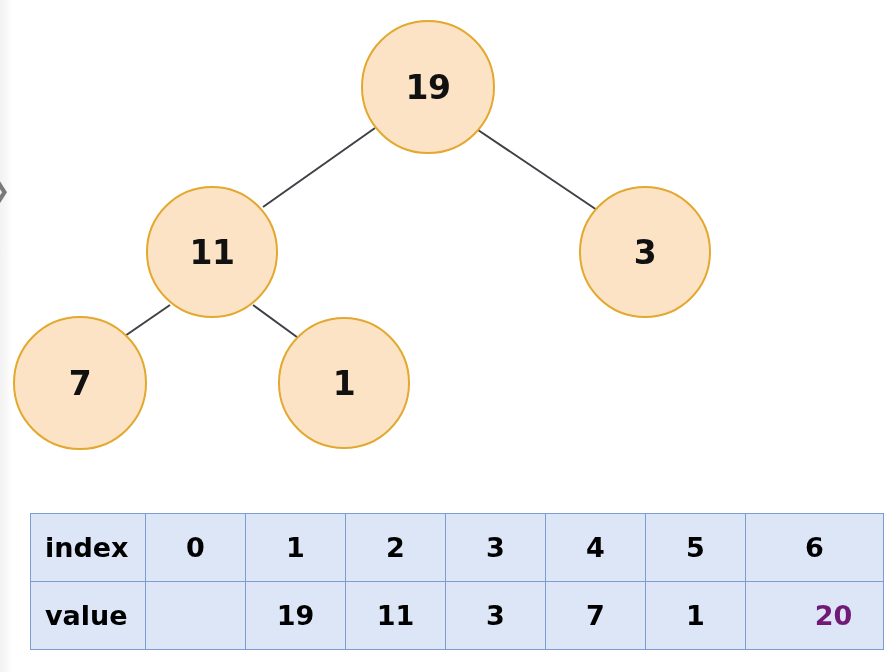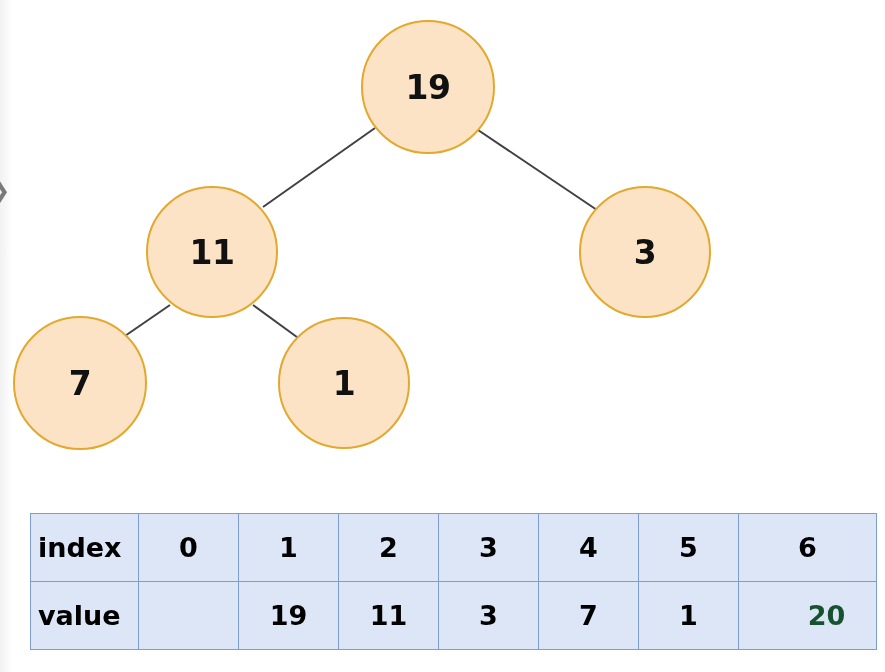--- a/index.html
+++ b/index.html
@@ -83,21 +83,21 @@
     font-family: "DejaVu Sans", sans-serif;
     font-weight: bold;
     font-size: 27px;
     color: #000000;
     text-align: center;
     padding: 0;
   }
   #array-table td.rowhead {
     width: 100px;
     text-align: left;
-    padding-left: 7px;
+    padding-left: 14px;
   }
   #array-table td.cell {
     width: 99px;
   }
   #array-table td.highlight {
     color: #fc2020;
   }
 
   .watermark {
     position: absolute;
@@ -157,18 +157,18 @@
           <td class="cell">6</td>
         </tr>
         <tr>
           <td class="rowhead">value</td>
           <td class="cell"></td>
           <td class="cell">19</td>
           <td class="cell">11</td>
           <td class="cell">3</td>
           <td class="cell">7</td>
           <td class="cell">1</td>
-          <td class="cell highlight" style="color: #14532d; padding-left: 38px;">20</td>
+          <td class="cell highlight" style="color: #701a75; padding-left: 38px;">20</td>
         </tr>
       </tbody>
   </table>
 
 </div>
 
 </body></html>

